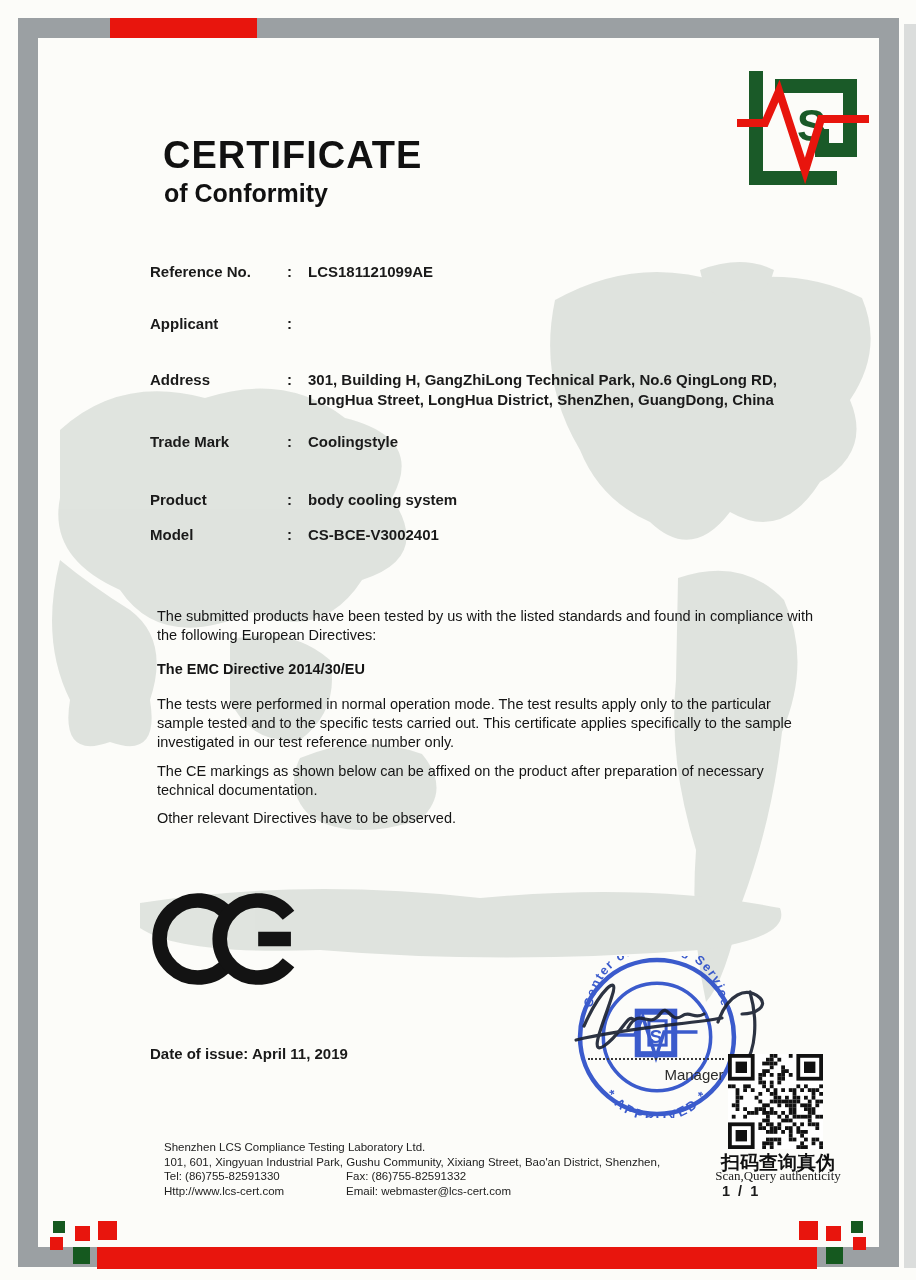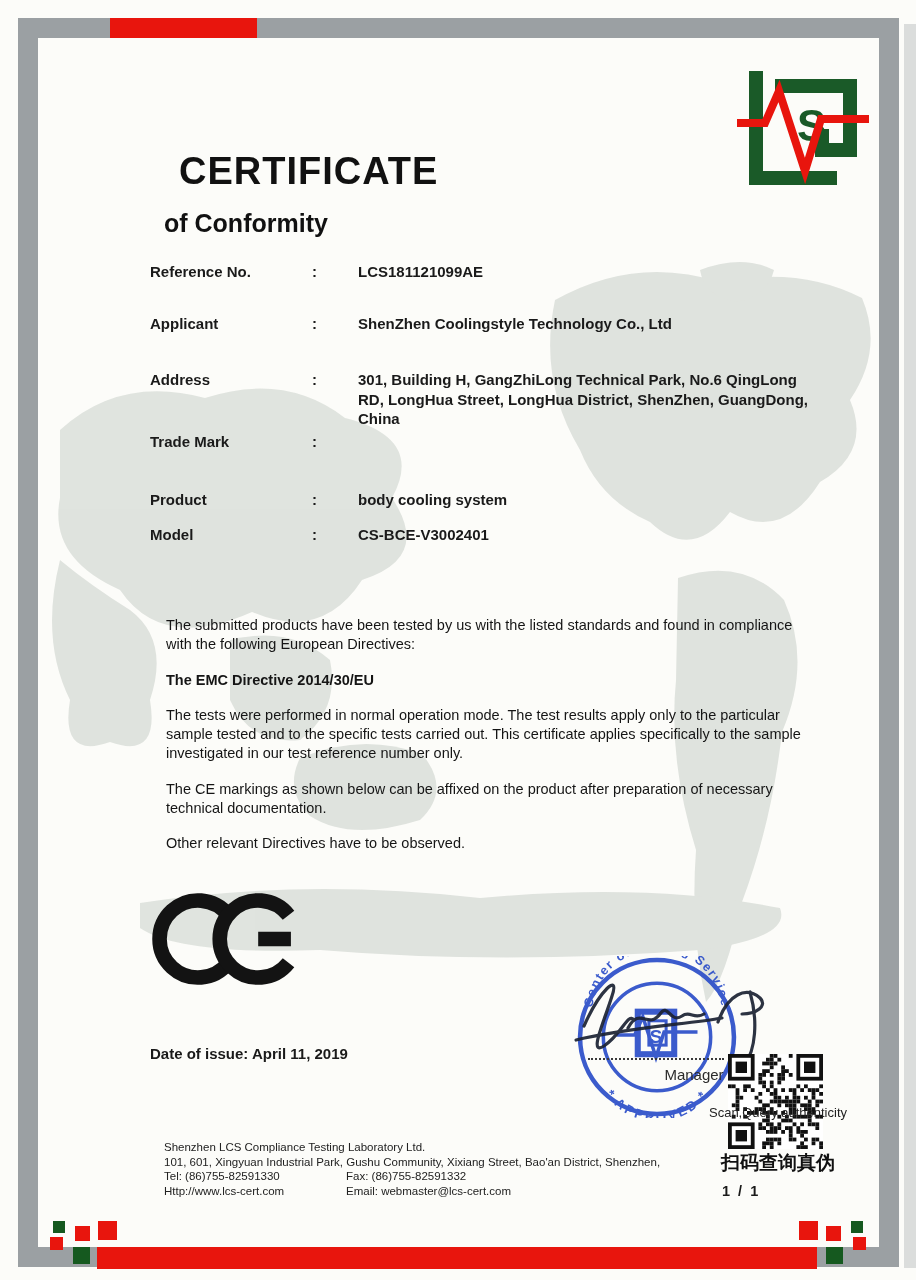--- a/index.html
+++ b/index.html
@@ -9,48 +9,48 @@
   
   .frame{left:18px;top:18px;width:881px;height:1249px;border:20px solid #9ba0a3;box-sizing:border-box;}
   .top-accent{left:110px;top:18px;width:147px;height:20px;background:#e8150d;}
   .scan-strip{right:0;top:24px;width:12px;height:1244px;background:#b3b7b9;opacity:.45;}
   
   .watermark{left:0;top:0;width:916px;height:1280px;pointer-events:none;}
   
   .logo{left:737px;top:66px;width:132px;height:128px;}
   
   .title-block{left:163px;top:134px;}
-  .title-block h1{margin:16px;font-size:38px;font-weight:bold;letter-spacing:1px;color:#111;}
+  .title-block h1{margin:0;font-size:38px;font-weight:bold;letter-spacing:1px;color:#111;}
   .title-block .sub{margin:2px 0 0 1px;font-size:25px;font-weight:bold;color:#111;}
   
-  .field{left:150px;display:flex;width:660px;font-weight:bold;font-size:15px;line-height:19.5px;gap:25px;}
+  .field{left:150px;display:flex;width:660px;font-weight:bold;font-size:15px;line-height:19.5px;}
   .field .lbl{width:137px;flex:none;}
   .field .col{width:21px;flex:none;}
   .field .val{width:502px;}
   
   .doc-body{left:150px;top:600px;width:672px;font-size:14.5px;line-height:19.3px;color:#151515;}
-  .doc-body p{margin:16px;}
+  .doc-body p{margin:7px;}
   .doc-body .intro{margin-bottom:14px;}
   .doc-body .bold1{font-weight:bold;margin-bottom:16px;}
   .doc-body .bold2{font-weight:bold;margin-bottom:27px;}
   .doc-body .p1{margin-bottom:9px;}
   .doc-body .p2{margin-bottom:9px;}
   
   .ce{left:152px;top:886px;width:146px;height:106px;}
   
   .date-line{left:150px;top:1045px;font-size:15px;font-weight:bold;}
   
   .stamp{left:576px;top:956px;width:162px;height:162px;opacity:.92;}
   .signature{left:570px;top:964px;width:232px;height:122px;}
   .sig-line{left:588px;top:1058px;width:136px;border-bottom:2px dotted #3a3a3a;height:0;}
   .manager{left:624px;top:1066px;font-size:15px;color:#2b2b2b;width:140px;text-align:center;}
   
   .qr{left:728px;top:1054px;width:95px;height:95px;background:#fff;}
   .qr-zh{left:698px;top:1150px;width:160px;text-align:center;font-size:19px;font-weight:bold;color:#111;}
-  .qr-en{left:688px;top:1105px;width:180px;text-align:center;font-size:13px;color:#222;}
+  .qr-en{left:688px;top:1168px;width:180px;text-align:center;font-size:13px;color:#222;font-family:Liberation Serif, serif;}
   .page-num{left:694px;top:1183px;font-size:14.5px;font-weight:bold;letter-spacing:2px;margin-left:28px;}
   
   .footer{left:164px;top:1140px;width:560px;font-size:11.5px;line-height:14.6px;color:#222;}
   .footer .row{display:flex;}
   .footer .row span:first-child{width:182px;flex:none;}
   
   .sq{position:absolute;}
   .red{background:#e8150d;}
   .green{background:#15591f;}
   .bottom-bar{left:97px;top:1247px;width:720px;height:22px;background:#e8150d;}
@@ -96,30 +96,30 @@
   </div>
 
   <div class="abs field" style="top:262px">
     <span class="lbl">Reference No.</span>
       <span class="col">:</span>
       <span class="val">LCS181121099AE</span>
   </div>
   <div class="abs field" style="top:314px">
     <span class="lbl">Applicant</span>
       <span class="col">:</span>
-      <span class="val">ShenZhen Coolingstyle Technology Co., Ltd</span>
   </div>
   <div class="abs field" style="top:370px">
     <span class="lbl">Address</span>
       <span class="col">:</span>
       <span class="val">301, Building H, GangZhiLong Technical Park, No.6 QingLong RD, LongHua Street, LongHua District, ShenZhen, GuangDong, China</span>
   </div>
   <div class="abs field" style="top:432px">
     <span class="lbl">Trade Mark</span>
       <span class="col">:</span>
+      <span class="val">Coolingstyle</span>
   </div>
   <div class="abs field" style="top:490px">
     <span class="lbl">Product</span>
       <span class="col">:</span>
       <span class="val">body cooling system</span>
   </div>
   <div class="abs field" style="top:525px">
     <span class="lbl">Model</span>
       <span class="col">:</span>
       <span class="val">CS-BCE-V3002401</span>

